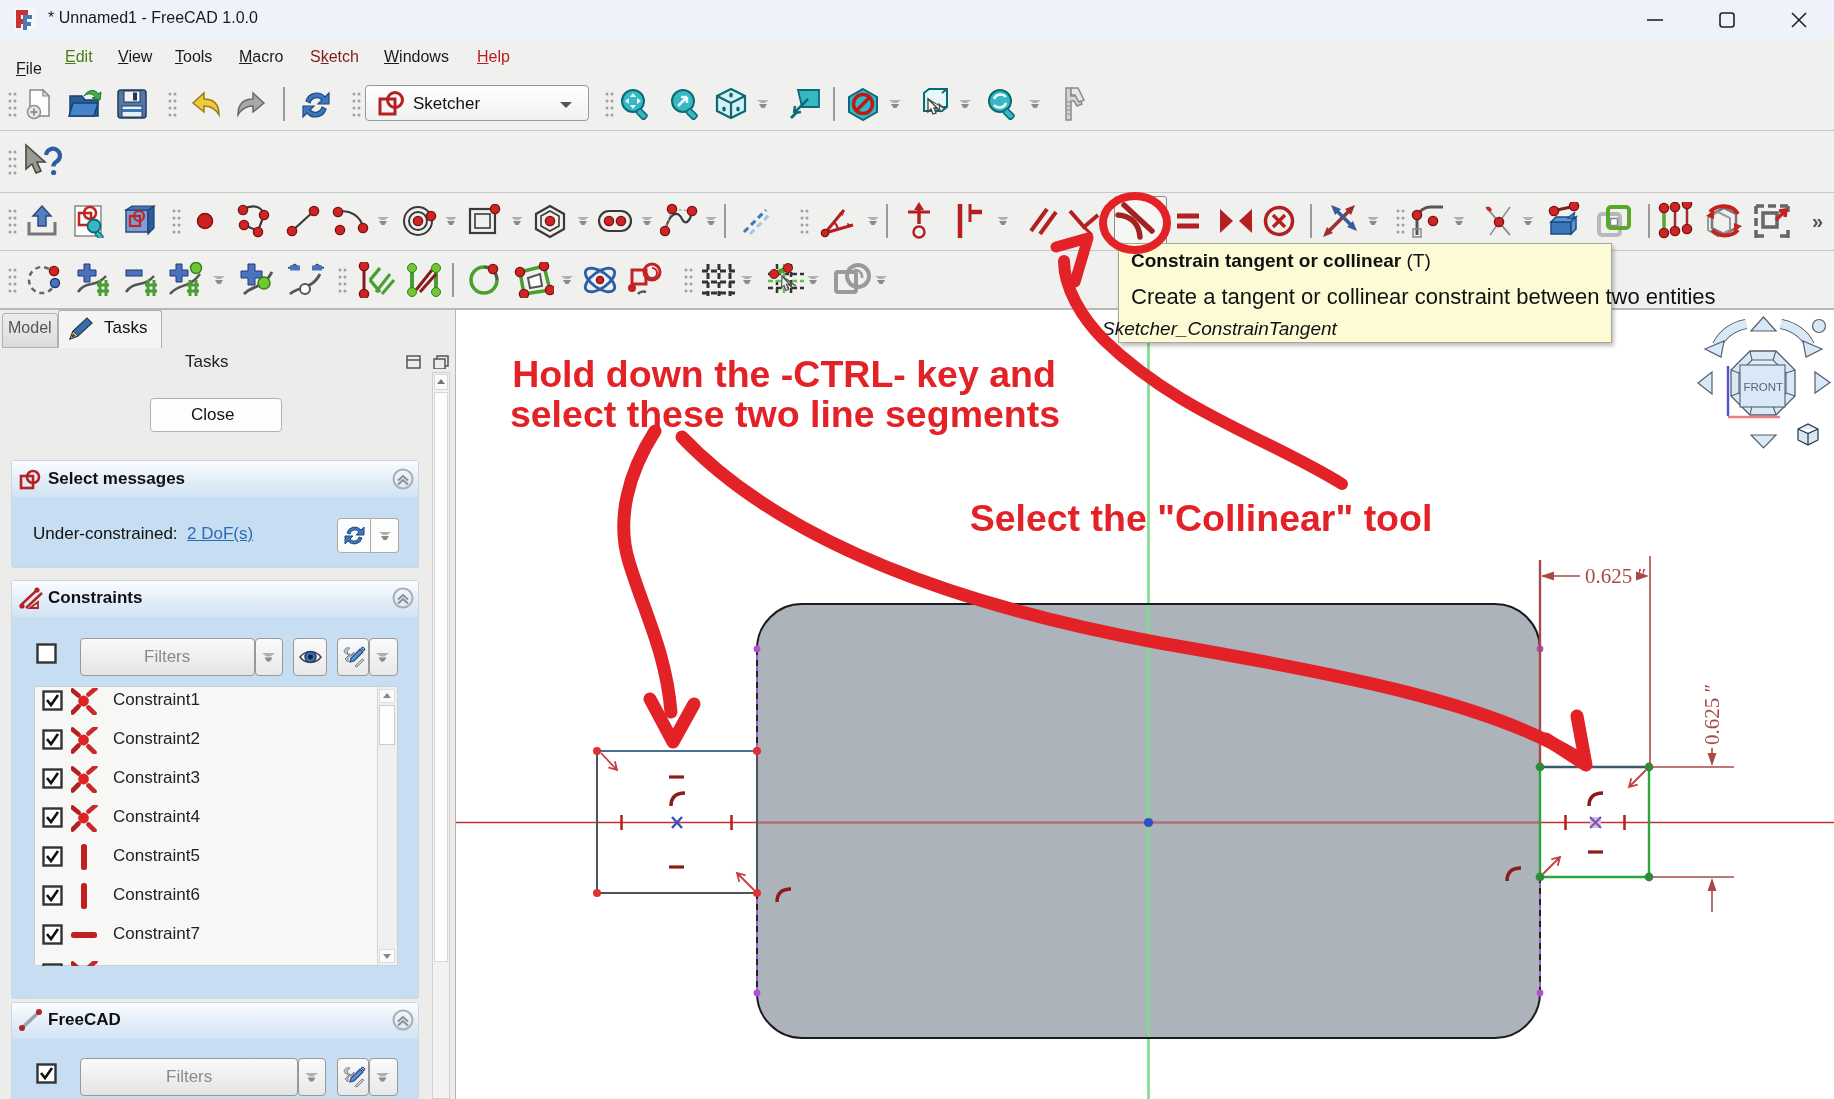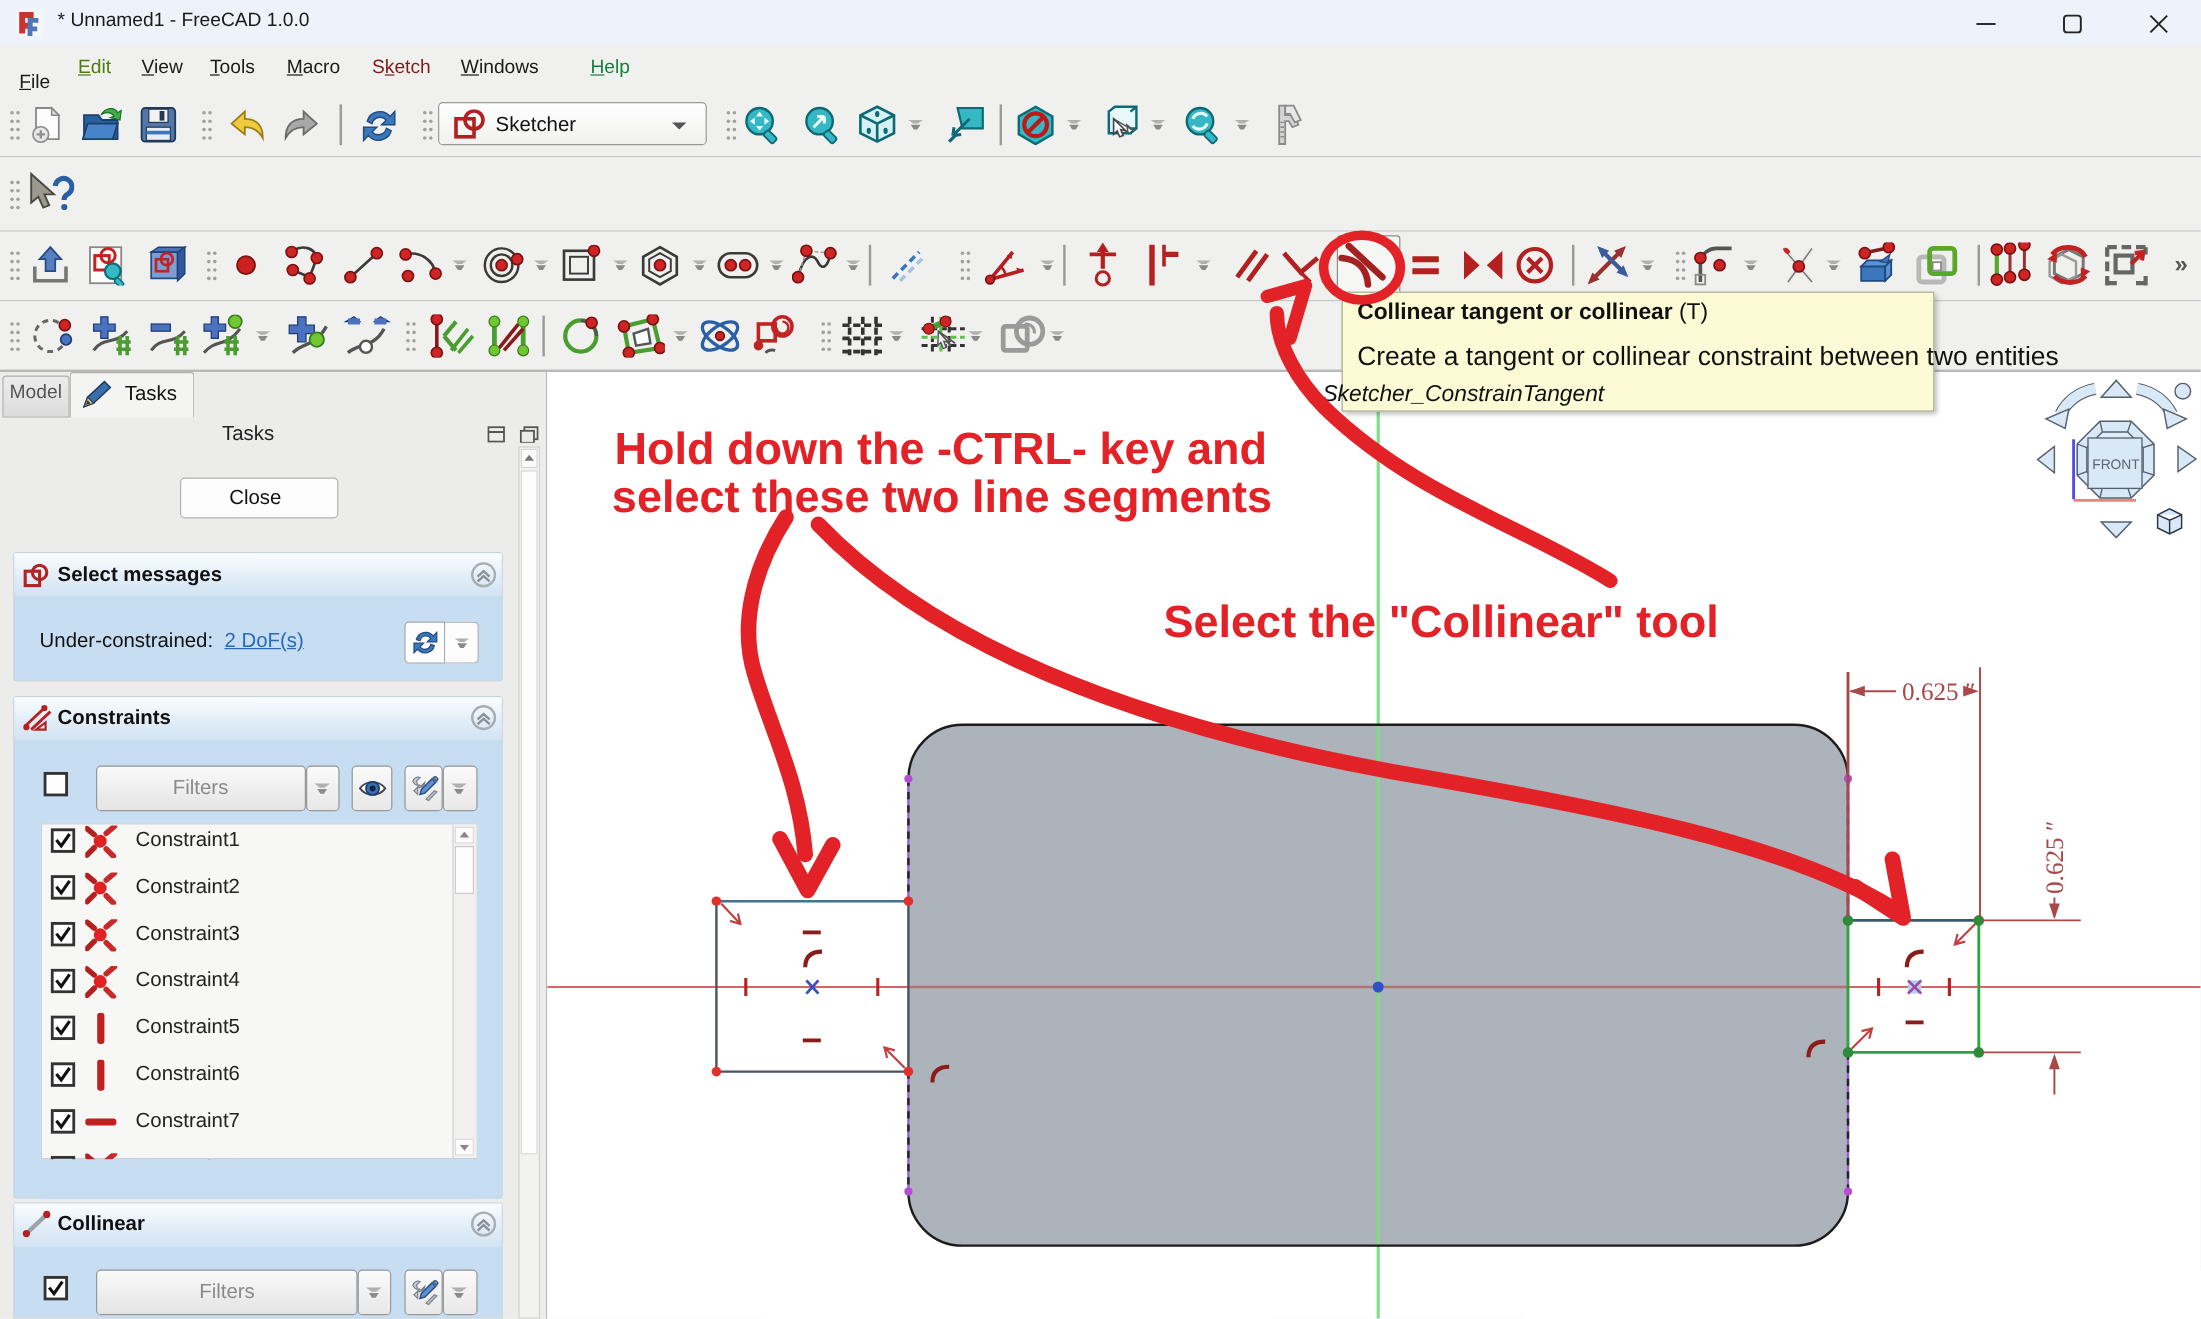--- a/index.html
+++ b/index.html
@@ -21,21 +21,21 @@
     <path d="M3,3 L17,17 M17,3 L3,17" stroke="#222" stroke-width="1.6"></path>
   </svg>
 <div class="abs" style="left:0;top:38px;width:1834px;height:41px;background:#f0f0ef"></div>
 <div class="abs" style="left:16px;top:60px;font-size:16px;color:#1a1a1a"><u>F</u>ile</div>
 <div class="abs" style="left:65px;top:48px;font-size:16px;color:#4d7c0f"><u>E</u>dit</div>
 <div class="abs" style="left:118px;top:48px;font-size:16px;color:#1a1a1a"><u>V</u>iew</div>
 <div class="abs" style="left:175px;top:48px;font-size:16px;color:#1a1a1a"><u>T</u>ools</div>
 <div class="abs" style="left:239px;top:48px;font-size:16px;color:#1a1a1a"><u>M</u>acro</div>
 <div class="abs" style="left:310px;top:48px;font-size:16px;color:#7f1d1d">S<u>k</u>etch</div>
 <div class="abs" style="left:384px;top:48px;font-size:16px;color:#1a1a1a"><u>W</u>indows</div>
-<div class="abs" style="left:492px;top:48px;font-size:16px;color:#15803d"><u>H</u>elp</div>
+<div class="abs" style="left:477px;top:48px;font-size:16px;color:#b91c1c"><u>H</u>elp</div>
 <div class="abs" style="left:0;top:79px;width:1834px;height:230px;background:#f0f0ef"></div>
 <div class="abs" style="left:0;top:130px;width:1834px;height:1px;background:#c8c8c8"></div>
 <div class="abs" style="left:0;top:192px;width:1834px;height:1px;background:#c8c8c8"></div>
 <div class="abs" style="left:0;top:250px;width:1834px;height:1px;background:#c8c8c8"></div>
 <div class="abs" style="left:0;top:308px;width:1834px;height:2px;background:#b8b8b8"></div>
 <svg style="position:absolute;left:8px;top:92px;z-index:5;" width="10" height="26" viewBox="0 0 10 26">
     <circle cx="2" cy="2" r="1.5" fill="#a0a0a0"></circle>
     <circle cx="7" cy="2" r="1.5" fill="#a0a0a0"></circle>
     <circle cx="2" cy="9" r="1.5" fill="#a0a0a0"></circle>
     <circle cx="7" cy="9" r="1.5" fill="#a0a0a0"></circle>
@@ -776,21 +776,21 @@
     <path d="M4,5 L8,0 H0 Z" fill="#888"></path>
   </svg>
 <div class="abs" style="left:379px;top:705px;width:16px;height:40px;background:#fdfdfd;border:1px solid #ccc;z-index:9"></div>
 <div class="abs" style="left:11px;top:1002px;width:408px;height:97px;background:#c7ddf2;border:1px solid #cdd5de;border-radius:3px 3px 0 0"></div>
 <div class="abs" style="left:12px;top:1003px;width:406px;height:36px;background:linear-gradient(180deg,#fbfdff 0%,#e2edf8 55%,#d2e3f4 100%)"></div>
 <svg style="position:absolute;left:18px;top:1008px;z-index:7;" width="26" height="24" viewBox="0 0 26 24">
     <line x1="4" y1="20" x2="21" y2="4" stroke="#9aa2aa" stroke-width="3.5"></line>
 <circle cx="4" cy="20" r="3" fill="#b42222"></circle>
     <circle cx="21" cy="4" r="3" fill="#b42222"></circle>
   </svg>
-<div class="abs" style="left:48px;top:1010px;font-size:17px;font-weight:bold;color:#111">Collinear</div>
+<div class="abs" style="left:48px;top:1010px;font-size:17px;font-weight:bold;color:#111">FreeCAD</div>
 <svg style="position:absolute;left:392px;top:1009px;z-index:7;" width="24" height="24" viewBox="0 0 24 24">
     <circle cx="11" cy="11" r="9.5" fill="none" stroke="#a8aeb4" stroke-width="2"></circle>
 <path d="M6,12.5 L11,8 16,12.5 M6,16.5 L11,12 16,16.5" fill="none" stroke="#8a9098" stroke-width="2"></path>
   </svg>
 <svg style="position:absolute;left:36px;top:1063px;z-index:7;" width="21" height="21" viewBox="0 0 21 21">
     <rect x="1.5" y="1.5" width="18" height="18" fill="#fff" stroke="#333" stroke-width="2.4"></rect>
     <path d="M5,10 L9,15 L16,5" fill="none" stroke="#111" stroke-width="2.6"></path>
   </svg>
 <div class="abs" style="left:80px;top:1058px;width:218px;height:38px;background:linear-gradient(#fafafa,#e4e4e4);border:1px solid #999;border-radius:4px"></div>
 <div class="abs" style="left:166px;top:1067px;font-size:17px;color:#8a8a8a">Filters</div>
@@ -892,21 +892,21 @@
     <line x1="56" y1="105" x2="108" y2="105" stroke="#ee8080" stroke-width="2.4"></line>
     <path d="M79,123 h25 l-12.5,13 z" fill="#d9e8f7" stroke="#55606c" stroke-width="1.2"></path>
     <path d="M126,117 l10,-5 10,5 v11 l-10,5 -10,-5 z M126,117 l10,4.5 10,-4.5 M136,121.5 V133" fill="#d9e8f7" stroke="#2a3540" stroke-width="1.2"></path>
   </svg>
 <div class="abs" style="left:1114px;top:196px;width:53px;height:50px;background:#f6f6f5;border:1px solid #8a8a8a;border-radius:3px;z-index:8"></div>
 <svg style="position:absolute;left:1113px;top:199px;z-index:9;" width="46" height="44" viewBox="0 0 46 44">
     <path d="M11,6 L39,32" fill="none" stroke="#a52020" stroke-width="5.5" stroke-linecap="round"></path>
 <path d="M5,16 C18,17 26,25 27,38" fill="none" stroke="#a52020" stroke-width="5.5" stroke-linecap="round"></path>
   </svg>
 <div class="abs" style="left:1118px;top:243px;width:494px;height:100px;background:#fcfbd5;border:1px solid #a8a89a;box-shadow:2px 3px 4px rgba(0,0,0,0.25);z-index:40"></div>
-<div class="abs" style="left:1131px;top:250px;font-size:19px;color:#111;z-index:41"><b>Collinear tangent or collinear</b> (T)</div>
+<div class="abs" style="left:1131px;top:250px;font-size:19px;color:#111;z-index:41"><b>Constrain tangent or collinear</b> (T)</div>
 <div class="abs" style="left:1131px;top:284px;font-size:22px;color:#111;z-index:41">Create a tangent or collinear constraint between two entities</div>
 <div class="abs" style="left:1102px;top:318px;font-size:19px;font-style:italic;color:#111;z-index:41">Sketcher_ConstrainTangent</div>
 <svg class="abs" style="left:0;top:0;z-index:50;pointer-events:none" width="1834" height="1099" viewBox="0 0 1834 1099">
     <text x="784" y="387" font-size="37.5" font-weight="bold" fill="#e32227" text-anchor="middle" font-family="Liberation Sans,sans-serif">Hold down the -CTRL- key and</text>
     <text x="785" y="427" font-size="37.5" font-weight="bold" fill="#e32227" text-anchor="middle" font-family="Liberation Sans,sans-serif">select these two line segments</text>
     <text x="1201" y="531" font-size="37.5" font-weight="bold" fill="#e32227" text-anchor="middle" font-family="Liberation Sans,sans-serif">Select the "Collinear" tool</text>
     <ellipse cx="1135" cy="223" rx="32" ry="27" fill="none" stroke="#e32227" stroke-width="8"></ellipse>
     <path d="M655,431 C628,473 616,520 629,562 C644,612 666,652 671,712" fill="none" stroke="#e32227" stroke-width="13" stroke-linecap="round"></path>
     <path d="M673,742 L650,699 M673,742 L694,704" fill="none" stroke="#e32227" stroke-width="13" stroke-linecap="round"></path>
     <path d="M682,437 C790,550 980,610 1160,643 C1340,674 1490,703 1577,757" fill="none" stroke="#e32227" stroke-width="13" stroke-linecap="round"></path>

